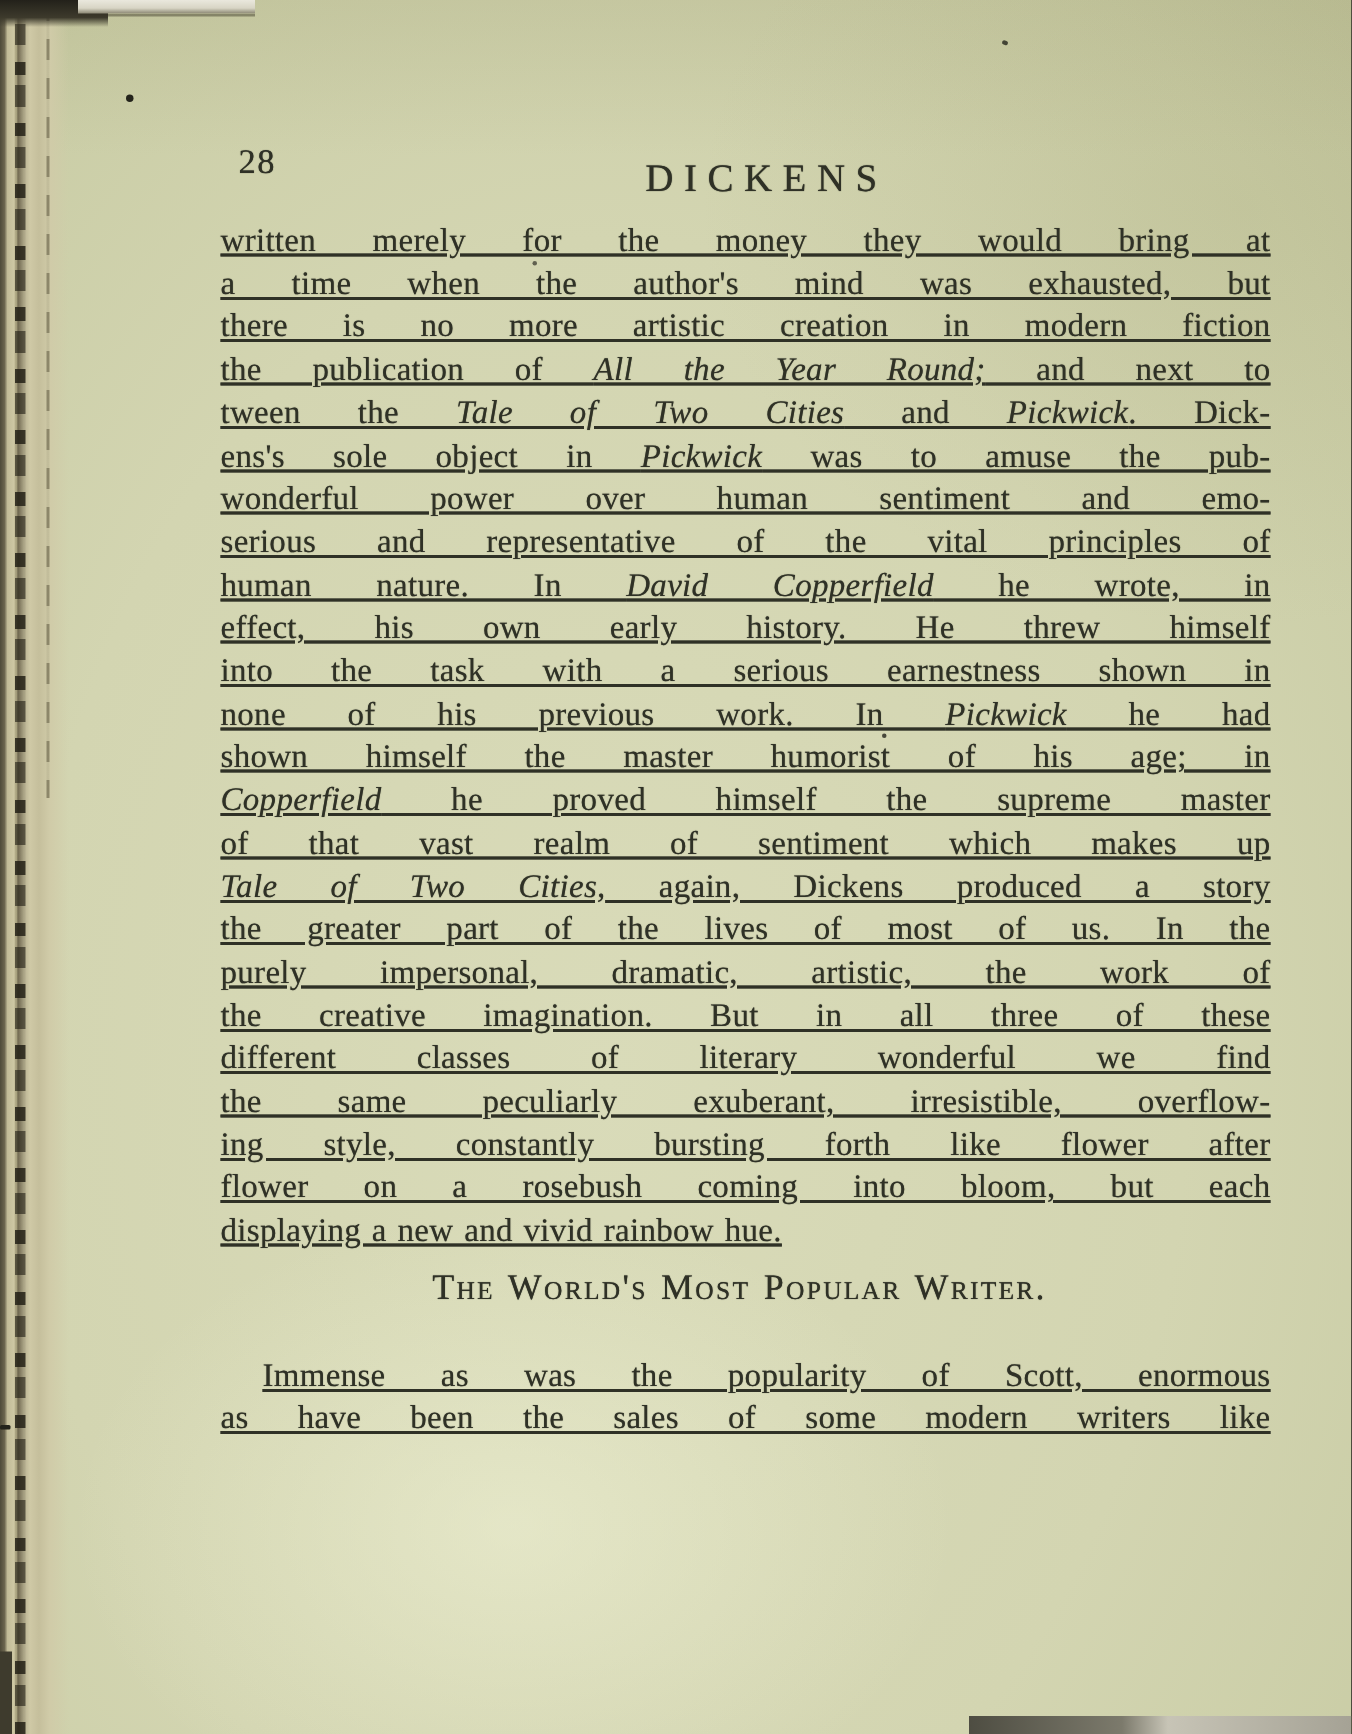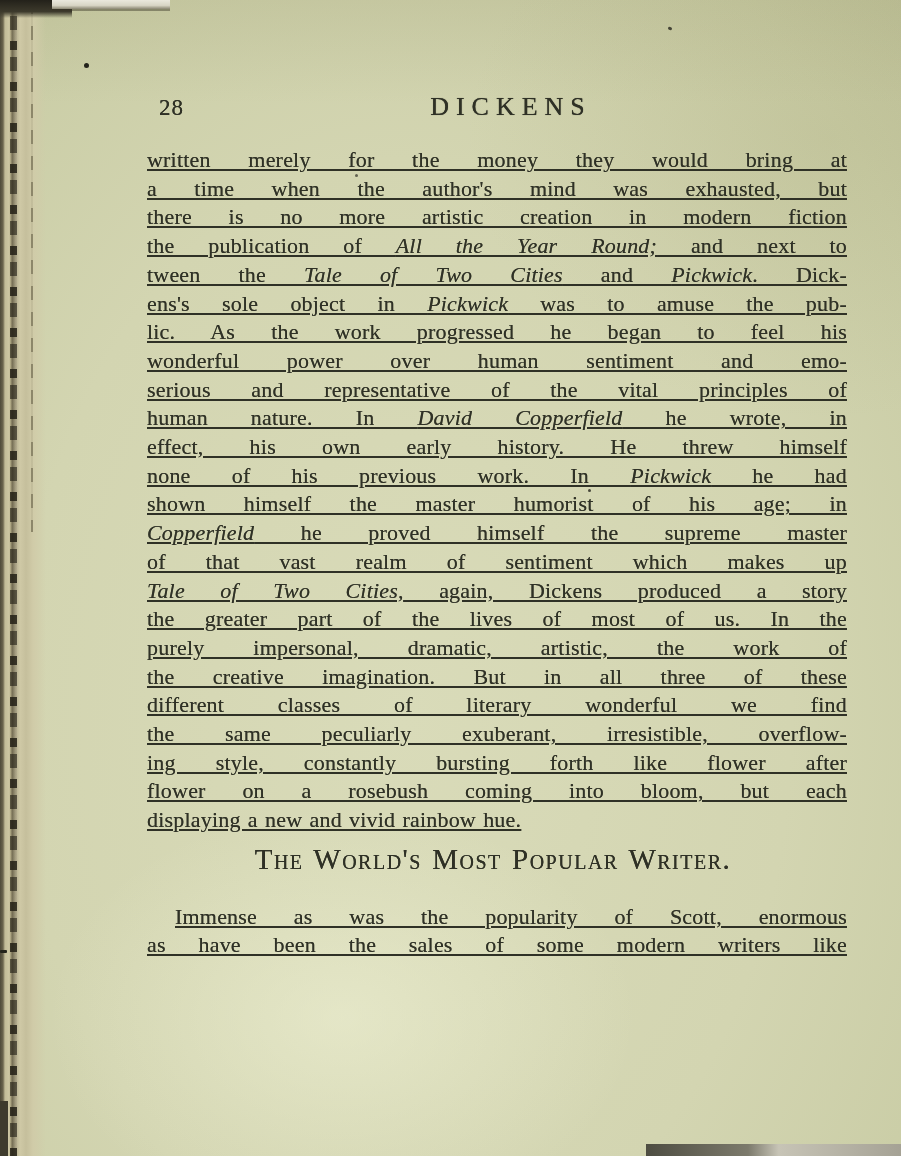--- a/index.html
+++ b/index.html
@@ -59,39 +59,39 @@
   .s3{left:355px;top:174px;width:3px;height:3px;opacity:.65;}
   .s4{left:0;top:950px;width:7px;height:3px;border-radius:1px;}
   .s5{left:588px;top:489px;width:3px;height:3px;opacity:.8;}
   
   .pagehead{position:absolute;top:92px;left:147px;width:700px;height:32px;}
   .pagenum{
     position:absolute;left:12px;top:3px;font-size:23px;letter-spacing:1px;
     text-shadow:0 0 0.6px currentColor;
   }
   .runhead{
-    position:absolute;left:0;right:0;top:0;text-align:center;
+    position:absolute;left:0;right:0;top:12px;text-align:center;
     font-size:26px;letter-spacing:7px;transform:translateX(14px);
     text-shadow:0 0 0.7px currentColor;
   }
   .body-text{
     position:absolute;top:146px;left:147px;width:700px;
     font-size:22px;letter-spacing:0.2px;word-spacing:1.5px;
     text-shadow:0 0 0.6px rgba(47,49,38,0.75);
   }
   .line{
     line-height:28.7px;
     text-align:justify;text-align-last:justify;text-justify:inter-word;text-decoration:underline;
   }
   .line.last{text-align-last:left;}
   .line.indent{text-indent:28px;}
   .line em{font-style:italic;letter-spacing:0.2px;}
   .heading{
     line-height:28.7px;margin:10px 0 29px 0;text-align:center;
-    font-variant-caps:small-caps;font-size:29px;letter-spacing:1.5px;
+    font-variant-caps:small-caps;font-size:24px;letter-spacing:1.5px;
     transform:translateX(-4px);
     text-shadow:0 0 0.6px currentColor;
   }
 </style>
 </head>
 <body>
 
 <div class="scan">
 
   <div class="edge-left"></div>
@@ -112,25 +112,25 @@
   </div>
 
   <div class="body-text">
       <div class="para">
         <div class="line">written merely for the money they would bring at</div>
         <div class="line">a time when the author's mind was exhausted, but</div>
         <div class="line">there is no more artistic creation in modern fiction</div>
         <div class="line">the publication of <em>All the Year Round;</em> and next to</div>
         <div class="line">tween the <em>Tale of Two Cities</em> and <em>Pickwick</em>. Dick-</div>
         <div class="line">ens's sole object in <em>Pickwick</em> was to amuse the pub-</div>
-        <div class="line">lic. As the work progressed he began to feel his</div>
         <div class="line">wonderful power over human sentiment and emo-</div>
         <div class="line">serious and representative of the vital principles of</div>
         <div class="line">human nature. In <em>David Copperfield</em> he wrote, in</div>
         <div class="line">effect, his own early history. He threw himself</div>
+        <div class="line">into the task with a serious earnestness shown in</div>
         <div class="line">none of his previous work. In <em>Pickwick</em> he had</div>
         <div class="line">shown himself the master humorist of his age; in</div>
         <div class="line"><em>Copperfield</em> he proved himself the supreme master</div>
         <div class="line">of that vast realm of sentiment which makes up</div>
         <div class="line"><em>Tale of Two Cities,</em> again, Dickens produced a story</div>
         <div class="line">the greater part of the lives of most of us. In the</div>
         <div class="line">purely impersonal, dramatic, artistic, the work of</div>
         <div class="line">the creative imagination. But in all three of these</div>
         <div class="line">different classes of literary wonderful we find</div>
         <div class="line">the same peculiarly exuberant, irresistible, overflow-</div>

